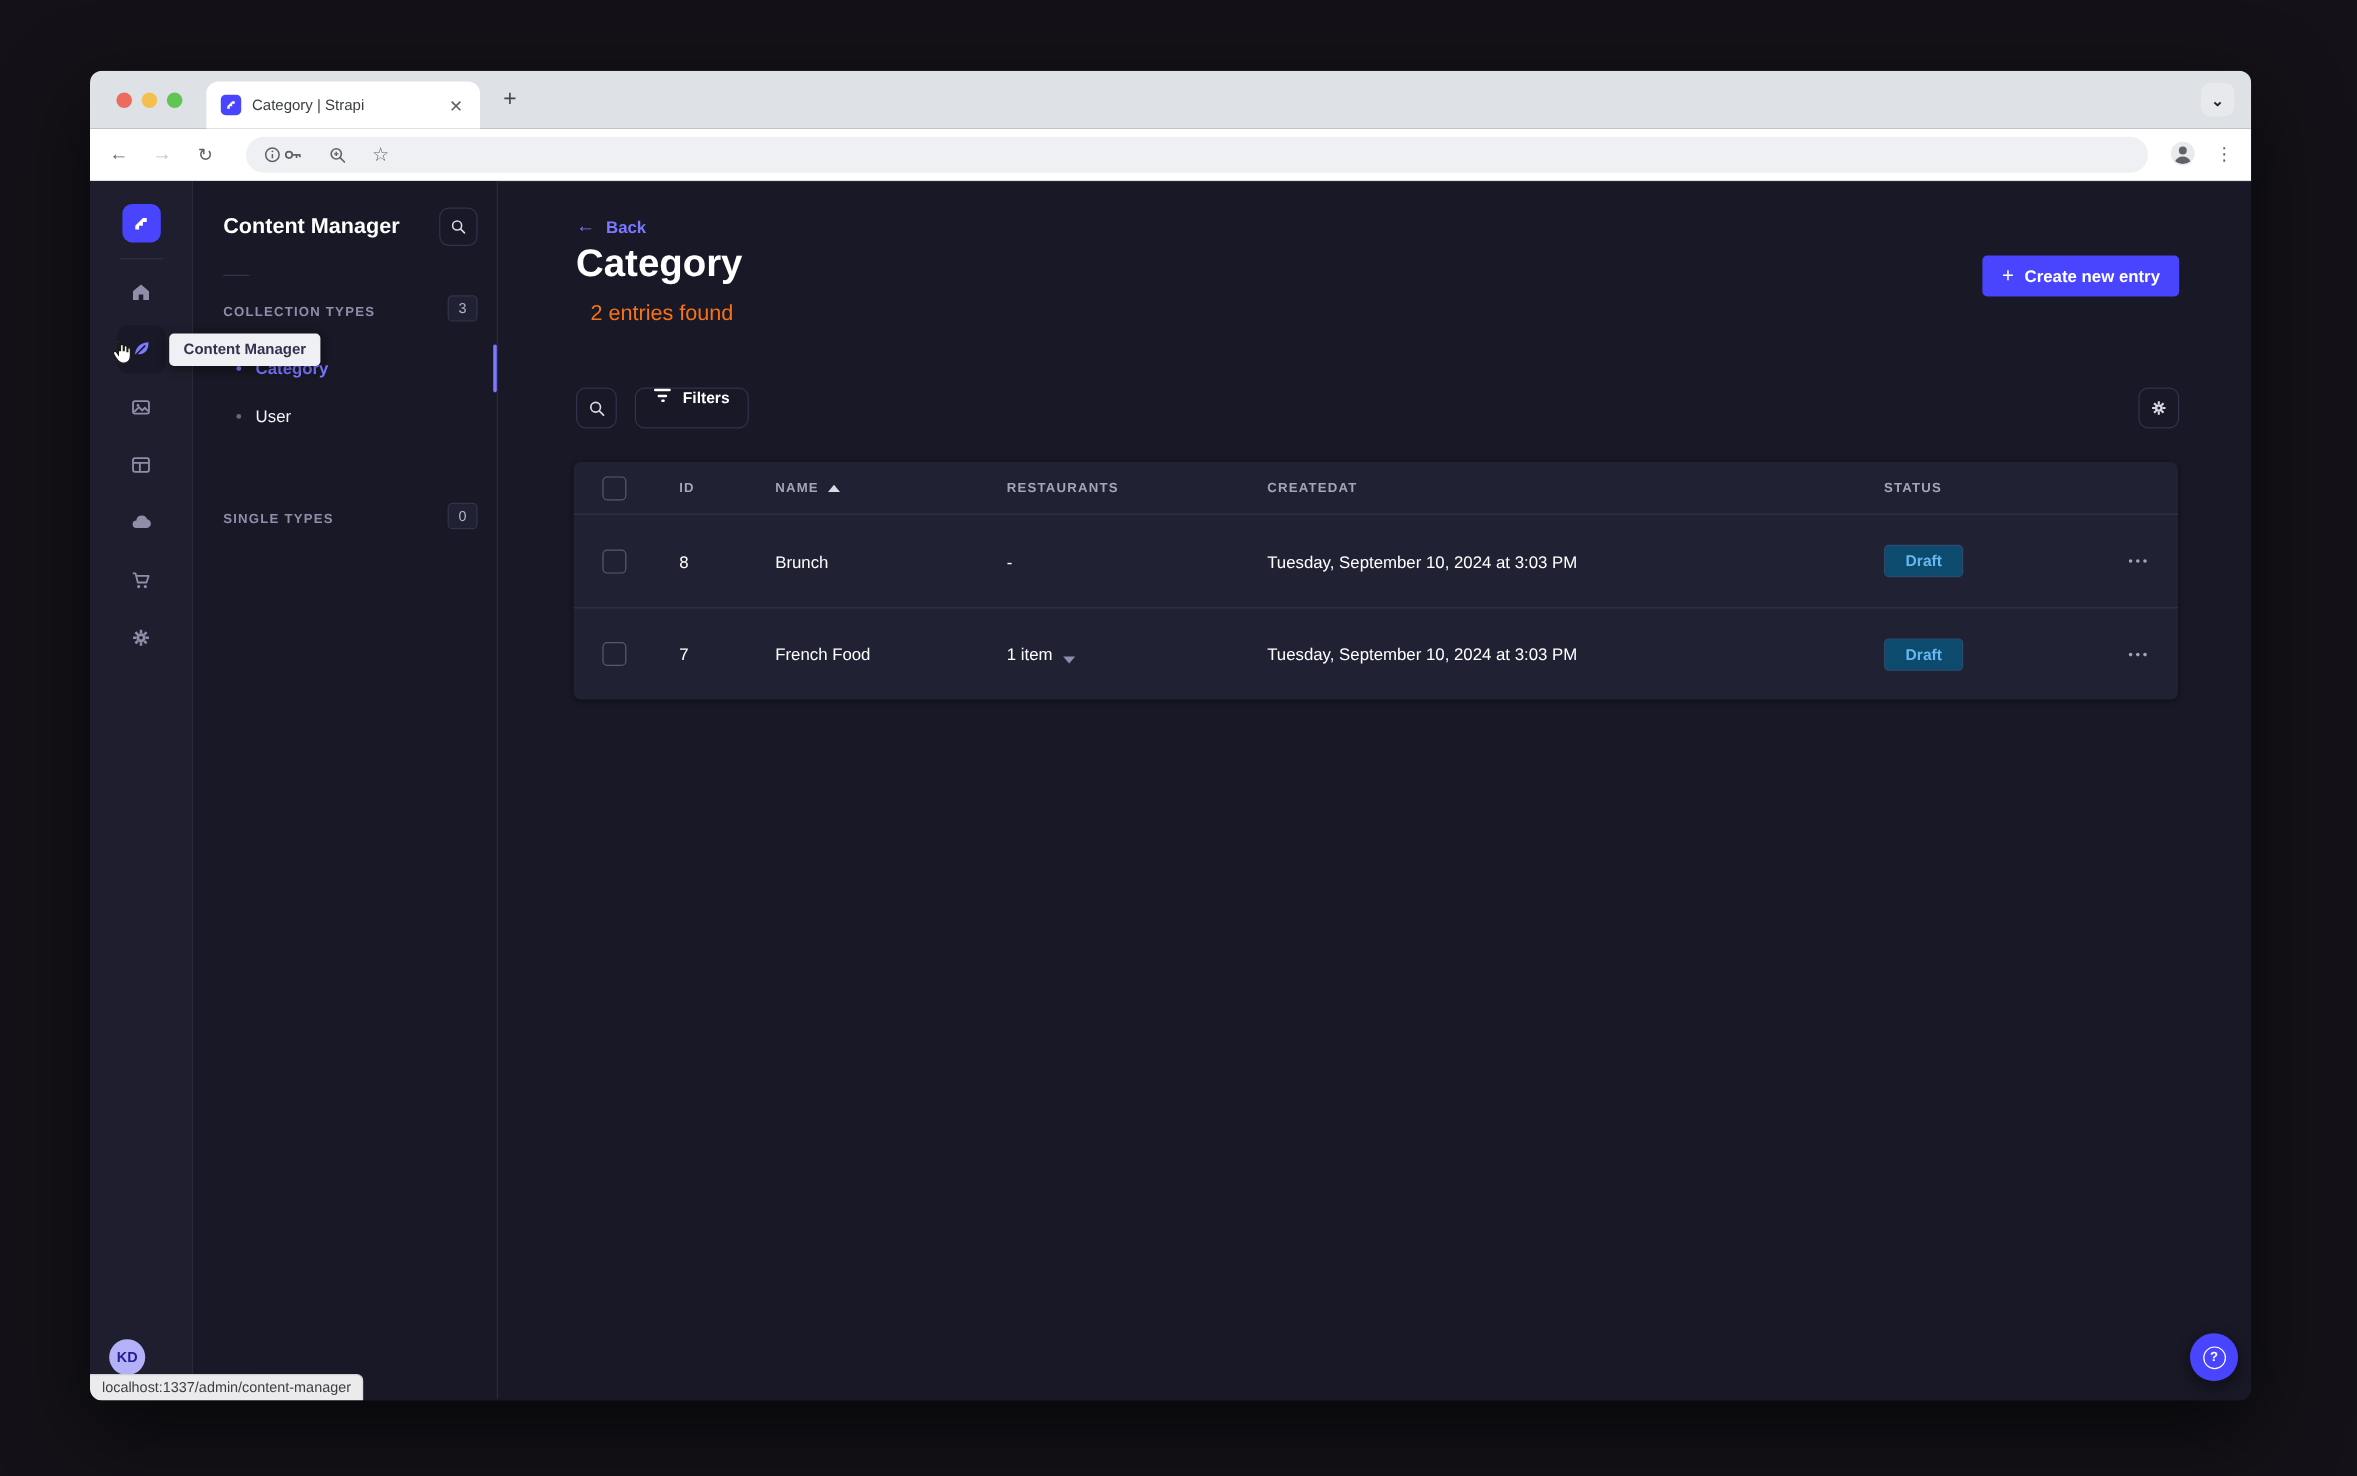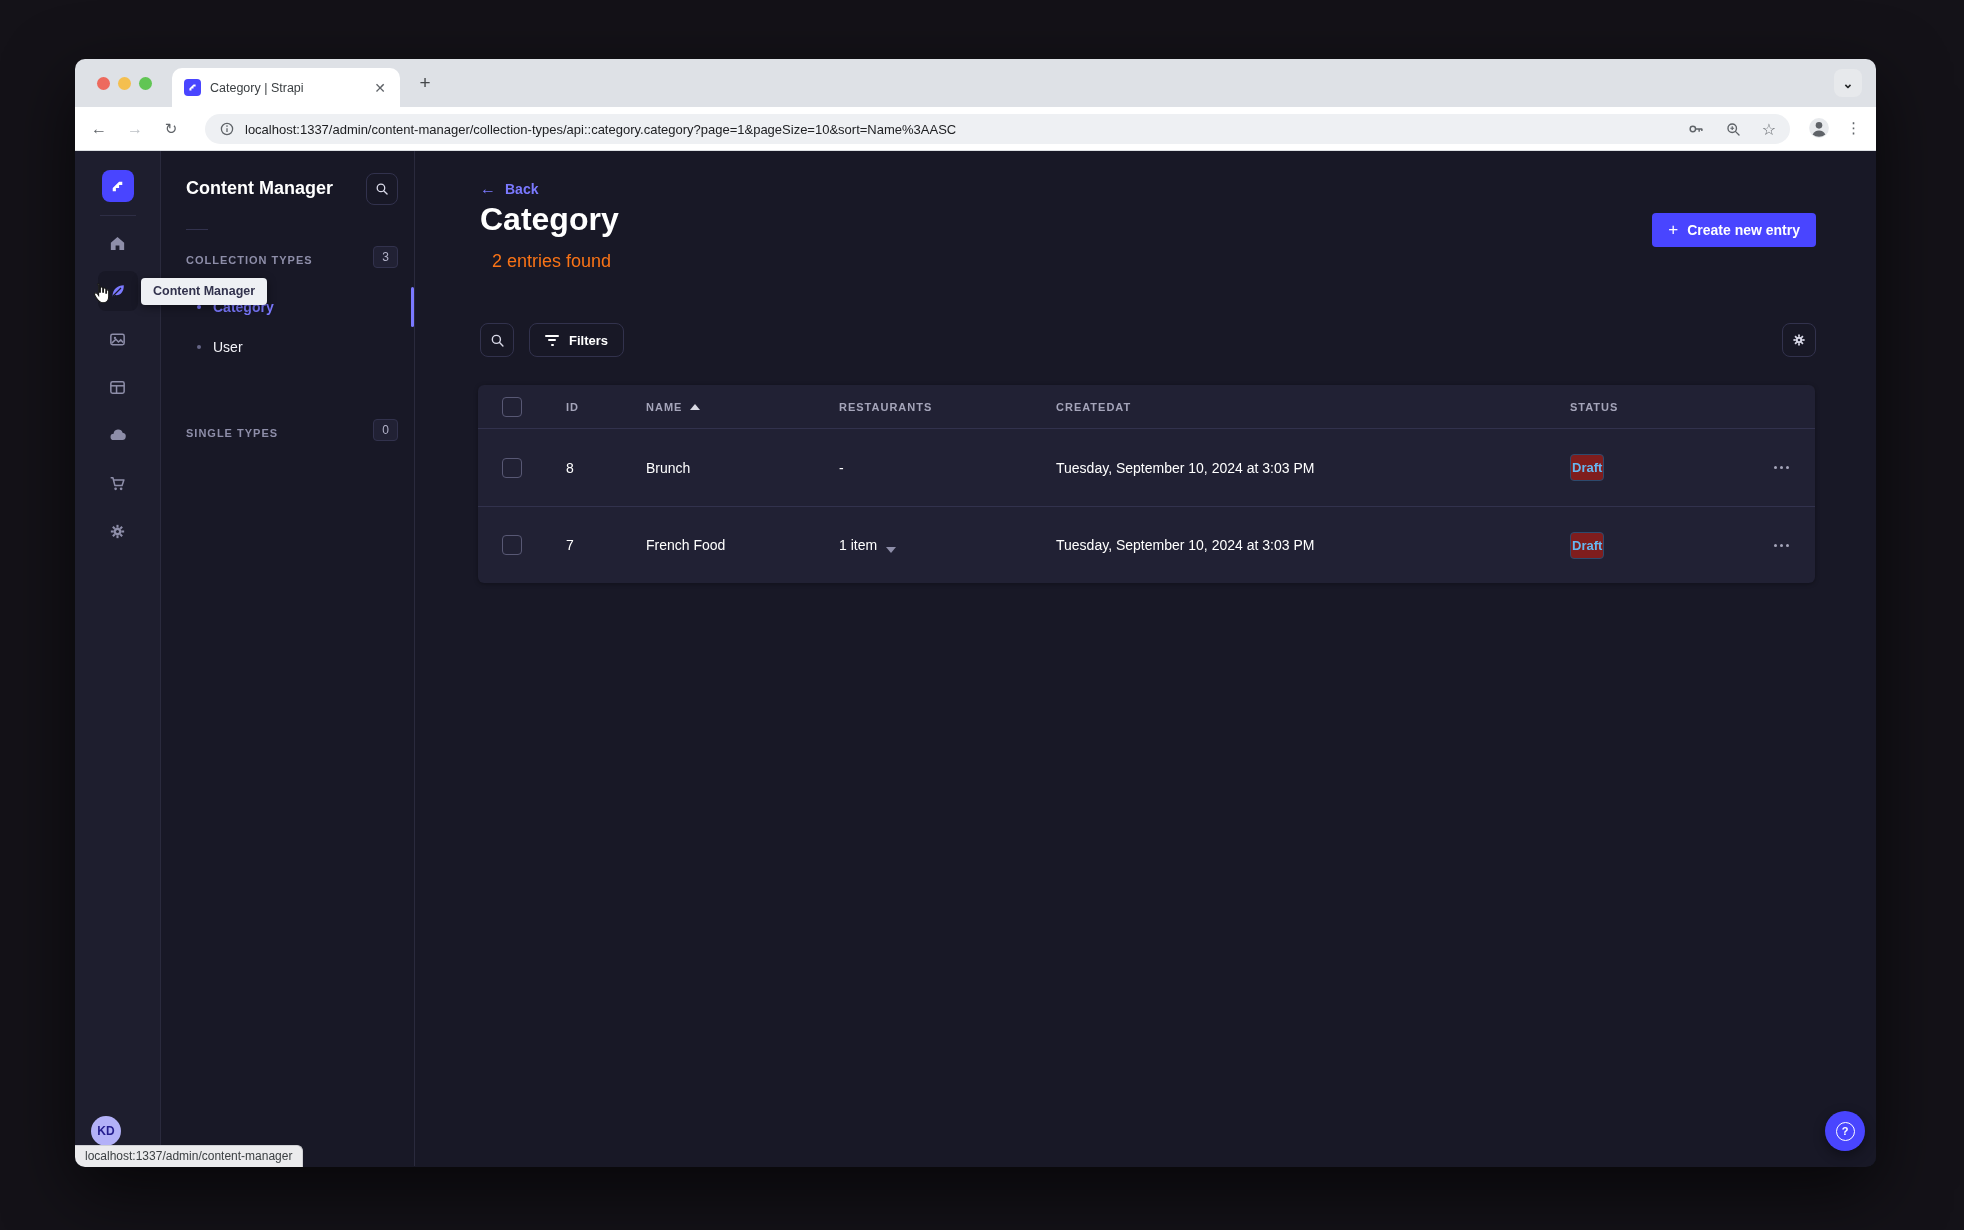--- a/index.html
+++ b/index.html
@@ -85,39 +85,39 @@
   .page-title{ position:absolute; left:65px; top:50px; font-size:32px; font-weight:700; color:#fff; }
   .page-subtitle{ position:absolute; left:77px; top:100px; font-size:18px; color:#f97316; }
   .create-btn{ position:absolute; right:60px; top:62px; height:34px; padding:0 16px; background:#4945ff;
     border:none; border-radius:4px; color:#fff; font-size:14px; font-weight:600; display:flex; align-items:center; gap:9px; font-family:inherit; }
   .create-btn .plus{ font-size:17px; font-weight:400; }
   .icon-btn{ width:34px; height:34px; border:1px solid #32324d; border-radius:8px; background:transparent;
     color:#d9d9e8; display:flex; align-items:center; justify-content:center; }
   .search-btn{ position:absolute; left:65px; top:172px; }
   .filters-btn{ position:absolute; left:114px; top:172px; height:34px; padding:0 15px; border:1px solid #32324d;
     border-radius:8px; background:transparent; color:#fff; font-size:13px; font-weight:600;
-    display:flex; align-items:center; gap:10px; font-family:inherit; }
+    display:flex; gap:10px; font-family:inherit; }
   .filter-glyph{ display:flex; flex-direction:column; align-items:center; gap:2.5px; }
   .filter-glyph i{ display:block; height:2px; background:#fff; border-radius:1px; }
   .filter-glyph i:nth-child(1){ width:14px; } .filter-glyph i:nth-child(2){ width:8px; } .filter-glyph i:nth-child(3){ width:3px; }
   .settings-btn{ position:absolute; right:60px; top:172px; }
 
   
   .table-card{ position:absolute; left:63px; right:61px; top:234px; background:#212134; border-radius:6px;
     box-shadow:0 1px 4px rgba(3,3,5,.35); }
   .t-row{ display:grid; grid-template-columns:64px 80px 193px 217px 514px 200px 1fr; align-items:center; padding:0 24px; }
   .t-head{ height:44px; border-bottom:1px solid #32324d; }
   .t-head .hcell{ font-size:11px; font-weight:600; letter-spacing:1px; color:#a5a5ba; display:flex; align-items:center; gap:8px; }
   .sort-asc{ width:0; height:0; border-left:5px solid transparent; border-right:5px solid transparent; border-bottom:6px solid #d9d9e3; }
   .t-body-row{ height:77px; font-size:14px; color:#fff; }
   .t-body-row + .t-body-row{ border-top:1px solid #32324d; }
   .checkbox{ width:20px; height:20px; border:1px solid #585874; border-radius:4px; background:transparent; }
   .cell-rel{ display:flex; align-items:flex-end; gap:9px; }
   .caret-down{ width:0; height:0; border-left:5px solid transparent; border-right:5px solid transparent; border-top:6px solid #8e8ea9; }
-  .status-badge{ display:inline-flex; align-items:center; height:27px; padding:0 1px; background:#7f1d1d;
+  .status-badge{ display:inline-flex; align-items:center; height:27px; padding:0 17px; background:#0c4a6e;
     border:1px solid #2d4a6d; border-radius:4px; color:#66b7f1; font-size:13px; font-weight:700; }
   .dots{ display:flex; gap:3px; justify-self:end; padding:6px 2px; }
   .dots i{ width:3px; height:3px; border-radius:50%; background:#a5a5ba; display:block; }
 
   .help-fab{ position:absolute; right:11px; bottom:15px; width:40px; height:40px; border-radius:50%;
     background:#4945ff; box-shadow:0 4px 12px rgba(0,0,0,.4); display:flex; align-items:center; justify-content:center; }
   .help-ring{ width:19px; height:19px; border:1.8px solid #fff; border-radius:50%; color:#fff; font-size:11px;
     font-weight:700; display:flex; align-items:center; justify-content:center; }
 
   svg{ display:block; }
@@ -151,21 +151,20 @@
     <div class="nav-btn nb-fwd">→</div>
     <div class="nav-btn nb-reload">↻</div>
     <div class="url-pill">
       <span class="icn">
         <svg width="16" height="16" viewBox="0 0 20 20">
             <circle cx="10" cy="10" r="7" fill="none" stroke="currentColor" stroke-width="1.6"></circle>
             <line x1="10" y1="9.2" x2="10" y2="13.6" stroke="currentColor" stroke-width="1.6"></line>
             <circle cx="10" cy="6.4" r="1" fill="currentColor"></circle>
           </svg>
       </span>
-      <span class="url-text">localhost:1337/admin/content-manager/collection-types/api::category.category?page=1&amp;pageSize=10&amp;sort=Name%3AASC</span>
       <span class="pill-icons">
         <span class="icn">
           <svg width="18" height="18" viewBox="0 0 20 20">
               <circle cx="6.5" cy="10" r="3" fill="none" stroke="currentColor" stroke-width="1.6"></circle>
               <line x1="9.5" y1="10" x2="17" y2="10" stroke="currentColor" stroke-width="1.6"></line>
               <line x1="13.5" y1="10" x2="13.5" y2="13" stroke="currentColor" stroke-width="1.6"></line>
               <line x1="16.5" y1="10" x2="16.5" y2="12.3" stroke="currentColor" stroke-width="1.6"></line>
             </svg>
         </span>
         <span class="icn">

